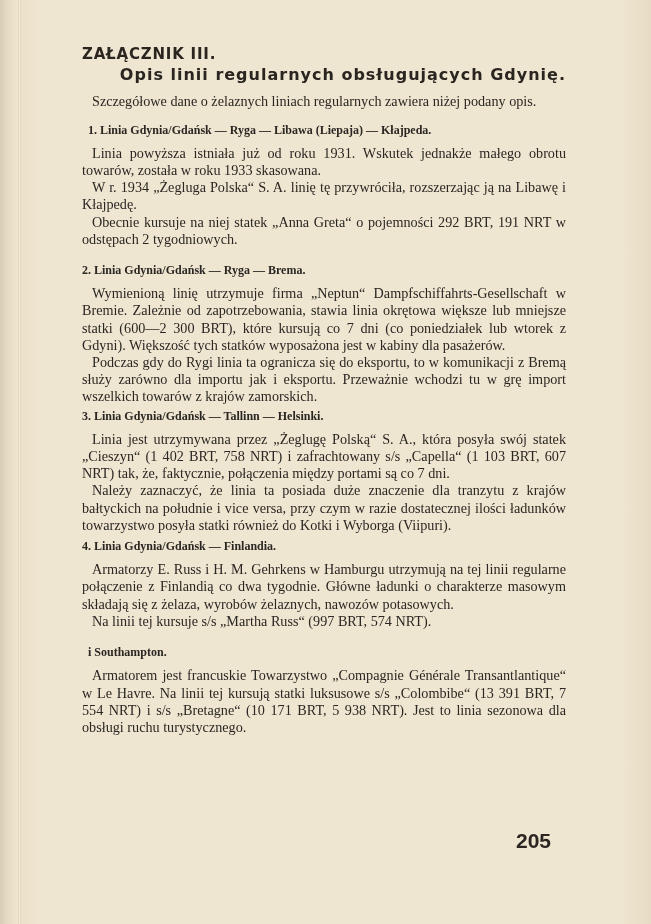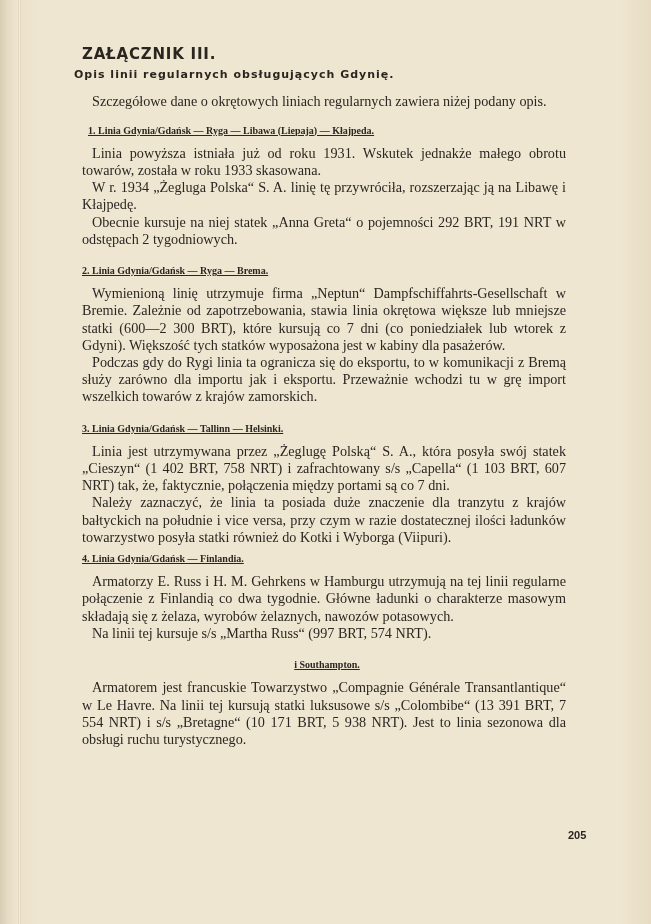--- a/index.html
+++ b/index.html
@@ -21,61 +21,61 @@
     }
     .content {
       position: absolute; left: 82px; top: 40px; width: 484px;
       font-size: 14.2px; line-height: 17.2px;
     }
     .annex {
       text-align: left; font-family: "DejaVu Sans", sans-serif; font-weight: bold;
       font-size: 15px; letter-spacing: 0.8px; margin: 6px 0 3px 0; color: #2b2520;
     }
     .title {
-      text-align: left; font-family: "DejaVu Sans", sans-serif; font-weight: bold;
-      font-size: 11px; letter-spacing: 1px; margin: 0 0 10px -8px; white-space: nowrap; color: #2b2520;
+      text-align: right; font-family: "DejaVu Sans", sans-serif; font-weight: bold;
+      font-size: 16px; letter-spacing: 1px; margin: 0 0 10px -8px; white-space: nowrap; color: #2b2520;
     }
     p { margin: 0; text-align: justify; text-indent: 10px; }
     .sec-head {
-      font-weight: bold; font-size: 10px; margin: 11px 0 6px 0; text-decoration: underline;
+      font-weight: bold; font-size: 12px; margin: 11px 0 6px 0;
     }
     .sec-head.left { text-align: left; padding-left: 6px; }
     .sec-head.center { text-align: left; }
-    .sec-head .line2 { display: block; text-align: center; margin-top: 8px; }
+    .sec-head .line2 { display: block; text-align: left; margin-top: 8px; }
     .page-num {
-      position: absolute; left: 568px; top: 829px;
-      font-family: "Liberation Sans", sans-serif; font-weight: bold; font-size: 11px; color: #2b2622;
+      position: absolute; left: 516px; top: 829px;
+      font-family: "Liberation Sans", sans-serif; font-weight: bold; font-size: 21px; color: #2b2622;
     }
   </style>
 </head>
 <body>
 
 <div class="page">
   <div class="fold"></div>
 
   <div class="content">
     <div class="annex">ZAŁĄCZNIK III.</div>
     <div class="title">Opis linii regularnych obsługujących Gdynię.</div>
-    <p>Szczegółowe dane o okrętowych liniach regularnych zawiera niżej podany opis.</p>
+    <p>Szczegółowe dane o żelaznych liniach regularnych zawiera niżej podany opis.</p>
 
     <div>
       <div class="sec-head left">1. Linia Gdynia/Gdańsk — Ryga — Libawa (Liepaja) — Kłajpeda.</div>
       <p>Linia powyższa istniała już od roku 1931. Wskutek jednakże małego obrotu towarów, została w roku 1933 skasowana.</p>
       <p>W r. 1934 „Żegluga Polska“ S. A. linię tę przywróciła, rozszerzając ją na Libawę i Kłajpedę.</p>
       <p>Obecnie kursuje na niej statek „Anna Greta“ o pojemności 292 BRT, 191 NRT w odstępach 2 tygodniowych.</p>
     </div>
 
     <div>
       <div class="sec-head center" style="margin-top:14px;">2. Linia Gdynia/Gdańsk — Ryga — Brema.</div>
       <p>Wymienioną linię utrzymuje firma „Neptun“ Dampfschiffahrts-Gesellschaft w Bremie. Zależnie od zapotrzebowania, stawia linia okrętowa większe lub mniejsze statki (600—2 300 BRT), które kursują co 7 dni (co poniedziałek lub wtorek z Gdyni). Większość tych statków wyposażona jest w kabiny dla pasażerów.</p>
       <p>Podczas gdy do Rygi linia ta ogranicza się do eksportu, to w komunikacji z Bremą służy zarówno dla importu jak i eksportu. Przeważnie wchodzi tu w grę import wszelkich towarów z krajów zamorskich.</p>
     </div>
 
     <div>
-      <div class="sec-head center" style="margin-top:14px;">3. Linia Gdynia/Gdańsk — Tallinn — Helsinki.</div>
+      <div class="sec-head center" style="margin-top:2px;">3. Linia Gdynia/Gdańsk — Tallinn — Helsinki.</div>
       <p>Linia jest utrzymywana przez „Żeglugę Polską“ S. A., która posyła swój statek „Cieszyn“ (1 402 BRT, 758 NRT) i zafrachtowany s/s „Capella“ (1 103 BRT, 607 NRT) tak, że, faktycznie, połączenia między portami są co 7 dni.</p>
       <p>Należy zaznaczyć, że linia ta posiada duże znaczenie dla tranzytu z krajów bałtyckich na południe i vice versa, przy czym w razie dostatecznej ilości ładunków towarzystwo posyła statki również do Kotki i Wyborga (Viipuri).</p>
     </div>
 
     <div>
       <div class="sec-head center" style="margin-top:4px;">4. Linia Gdynia/Gdańsk — Finlandia.</div>
       <p>Armatorzy E. Russ i H. M. Gehrkens w Hamburgu utrzymują na tej linii regularne połączenie z Finlandią co dwa tygodnie. Główne ładunki o charakterze masowym składają się z żelaza, wyrobów żelaznych, nawozów potasowych.</p>
       <p>Na linii tej kursuje s/s „Martha Russ“ (997 BRT, 574 NRT).</p>
     </div>
 

